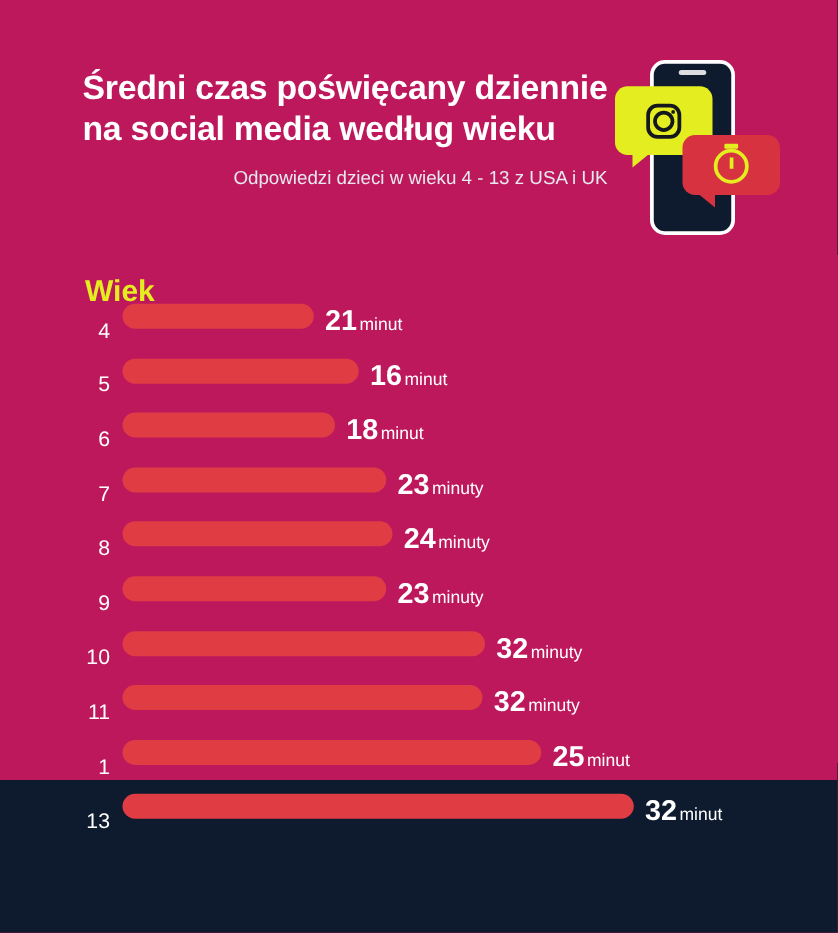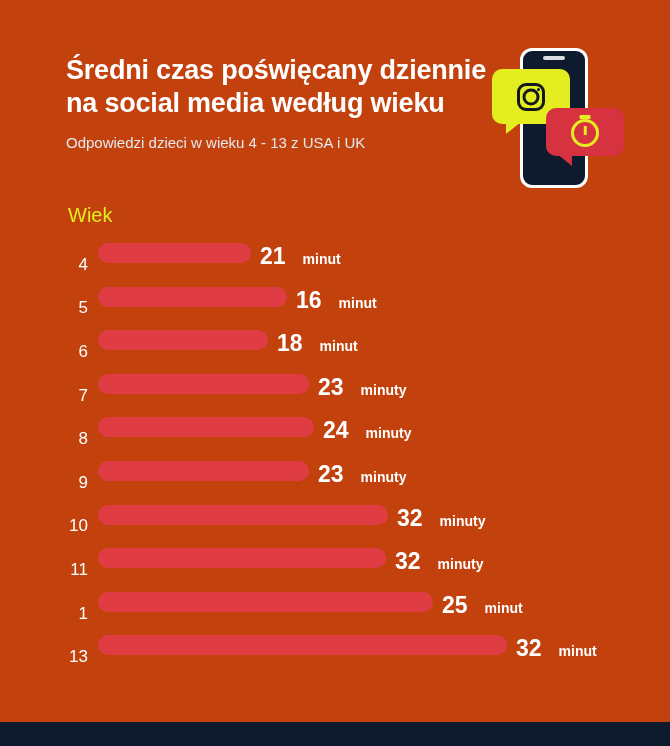--- a/index.html
+++ b/index.html
@@ -6,22 +6,22 @@
   html, body {
     width: 670px;
     height: 746px;
     background: #0e1b2e;
     font-family: "Liberation Sans", sans-serif;
     overflow: hidden;
   }
   .page {
     position: relative;
     width: 670px;
-    height: 722px;
-    background: #c2410c;
+    height: 624px;
+    background: #be185d;
   }
 
   
   .header {
     position: absolute;
     left: 66px;
     top: 54px;
     width: 420px;
   }
   .title {
@@ -30,20 +30,21 @@
     line-height: 33px;
     font-weight: bold;
     letter-spacing: -0.2px;
   }
   .subtitle {
     margin-top: 13px;
     color: #e6e9ee;
     font-size: 15px;
     line-height: 20px;
     font-weight: normal;
+    text-align: right;
   }
 
   
   .illustration {
     position: absolute;
     left: 492px;
     top: 40px;
     width: 150px;
     height: 155px;
   }
@@ -154,24 +155,24 @@
     left: 50%; top: 4px;
     width: 2.5px; height: 9px;
     background: #e3ed1f;
     transform: translateX(-50%);
   }
 
   
   .axis-label {
     position: absolute;
     left: 68px;
-    top: 204px;
+    top: 220px;
     color: #e3ed1f;
-    font-size: 20px;
-    font-weight: normal;
+    font-size: 24px;
+    font-weight: bold;
   }
   .chart {
     position: absolute;
     left: 0px;
     top: 243px;
     width: 670px;
   }
   .row {
     position: relative;
     height: 43.6px;
@@ -204,22 +205,22 @@
     white-space: nowrap;
   }
   .val {
     color: #ffffff;
     font-size: 23px;
     font-weight: bold;
   }
   .unit {
     color: #ffffff;
     font-size: 14px;
-    margin-left: 17px;
-    font-weight: bold;
+    margin-left: 2px;
+    font-weight: normal;
   }
 
   
   .footer {
     position: absolute;
     left: 0;
     top: 685px;
     width: 670px;
     display: flex;
     align-items: center;

